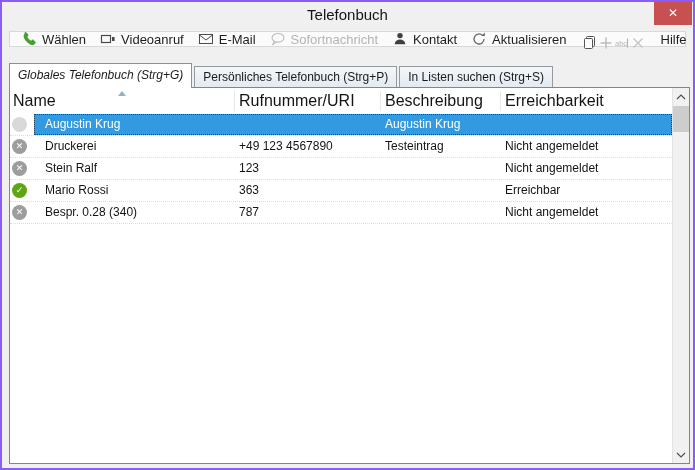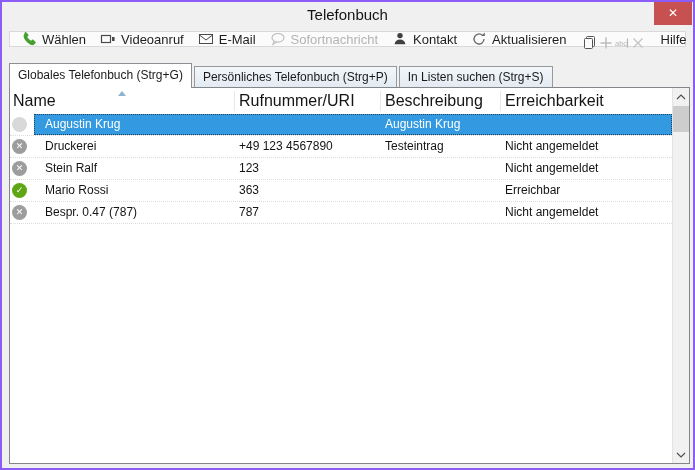--- a/index.html
+++ b/index.html
@@ -19,21 +19,21 @@
   .tb-btn.disabled{color:#b3b3b3;}
   .tb-btn svg{display:block;}
   .tb-sep{width:1px;height:20px;background:#d6d6d6;margin:0 4px;}
   .tb-iconbtn{display:flex;align-items:flex-end;justify-content:center;width:26px;height:24px;}
 
   
   .tabs{position:absolute;left:7px;top:61px;height:25px;display:flex;align-items:flex-end;z-index:6;}
   .tab{box-sizing:border-box;height:21px;margin-bottom:1px;margin-right:2px;padding:0 8px;line-height:20px;
     font-size:12px;color:#1a1a1a;background:linear-gradient(#f4f7fa,#e2eaf2);
     border:1px solid #969a9e;border-bottom:none;white-space:nowrap;}
-  .tab.active{height:25px;margin-bottom:0;background:#fff;line-height:23px;border-color:#8c9094;}
+  .tab.active{height:25px;margin-bottom:0;background:#fff;line-height:23px;border-color:#8c9094;font-style:italic;}
 
   
   .table{position:absolute;left:7px;top:85px;width:681px;height:377px;box-sizing:border-box;
     background:#fff;border:1px solid #82868b;z-index:1;}
   .thead{position:absolute;left:0;top:0;right:17px;height:26px;background:#fff;}
   .th{position:absolute;top:0;height:26px;line-height:26px;font-size:16px;color:#141414;white-space:nowrap;}
   .th-sep{position:absolute;top:3px;width:1px;height:20px;background:#e7e7e7;}
   .sort-arrow{position:absolute;left:108px;top:3px;width:0;height:0;
     border-left:4px solid transparent;border-right:4px solid transparent;border-bottom:5px solid #8fb2cc;}
   .tbody{position:absolute;left:0;top:26px;right:17px;}
@@ -194,21 +194,21 @@
         </div>
         <div class="trow">
           <span class="status-dot available"></span>
           <span class="cell c-name">Mario Rossi</span>
           <span class="cell c-num">363</span>
           <span class="cell c-desc"></span>
           <span class="cell c-avail">Erreichbar</span>
         </div>
         <div class="trow">
           <span class="status-dot offline"></span>
-          <span class="cell c-name">Bespr. 0.47 (787)</span>
+          <span class="cell c-name">Bespr. 0.28 (340)</span>
           <span class="cell c-num">787</span>
           <span class="cell c-desc"></span>
           <span class="cell c-avail">Nicht angemeldet</span>
         </div>
       </div>
 
     <div class="vscroll">
       <div class="sb-btn sb-up">
         <svg width="10" height="6" viewBox="0 0 10 6">
             <path d="M1 5l4-4 4 4" fill="none" stroke="#505050" stroke-width="1.2"></path>

